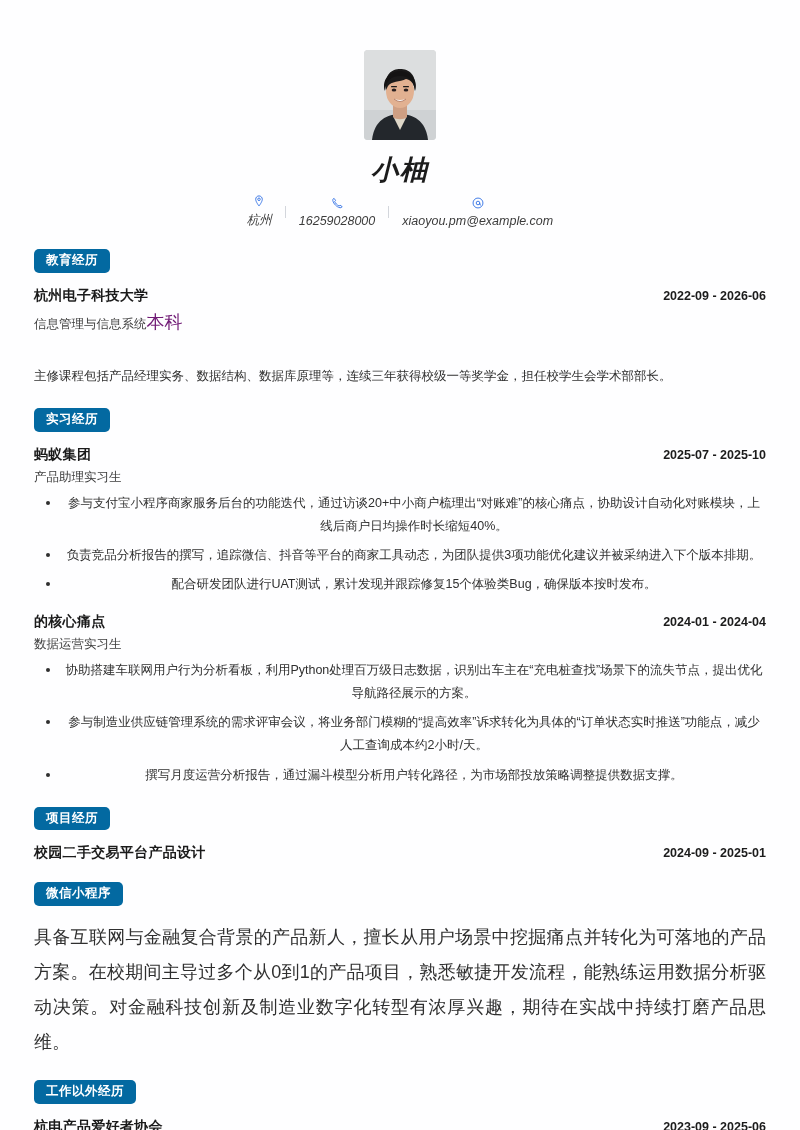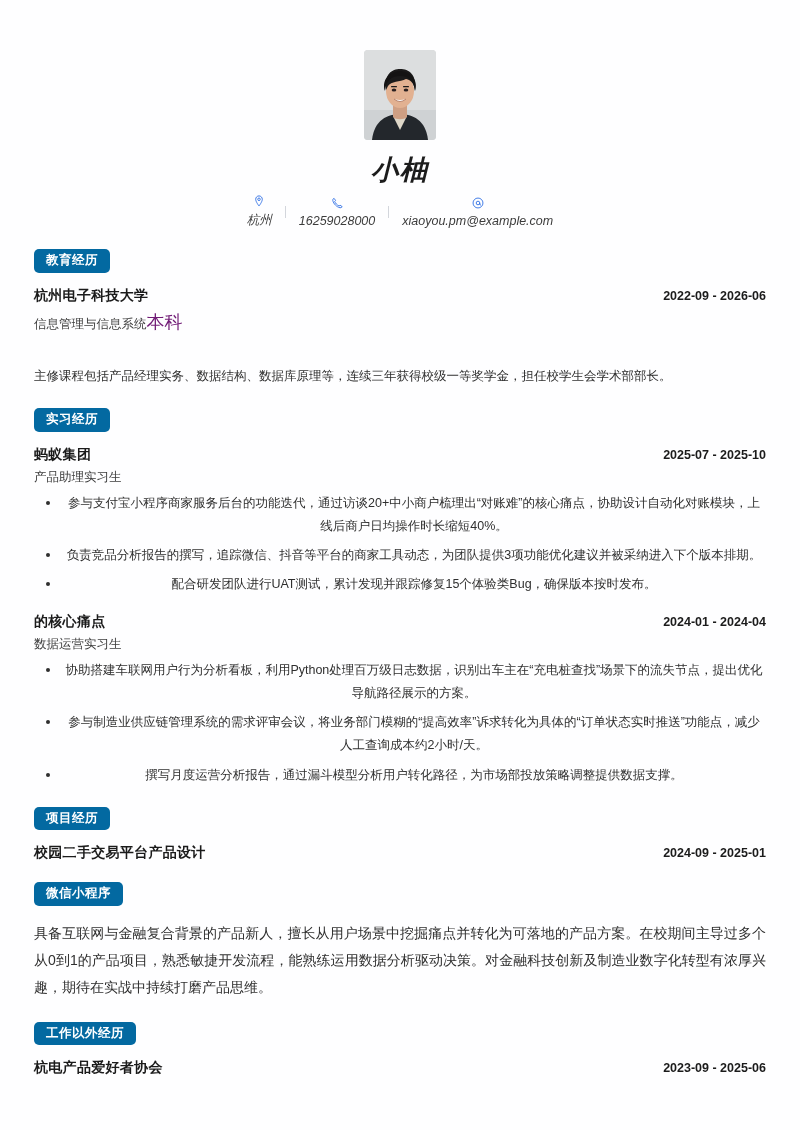--- a/index.html
+++ b/index.html
@@ -147,21 +147,21 @@
     position: absolute;
     left: 12px;
     top: 9px;
     width: 4px;
     height: 4px;
     border-radius: 50%;
     background: #2f2f2f;
   }
   .summary-text {
     margin-top: 14px;
-    font-size: 14px;
+    font-size: 18px;
     line-height: 1.95;
     color: #2f2f2f;
     text-align: justify;
   }
 </style>
 </head>
 <body>
 
 <div class="page">
 

